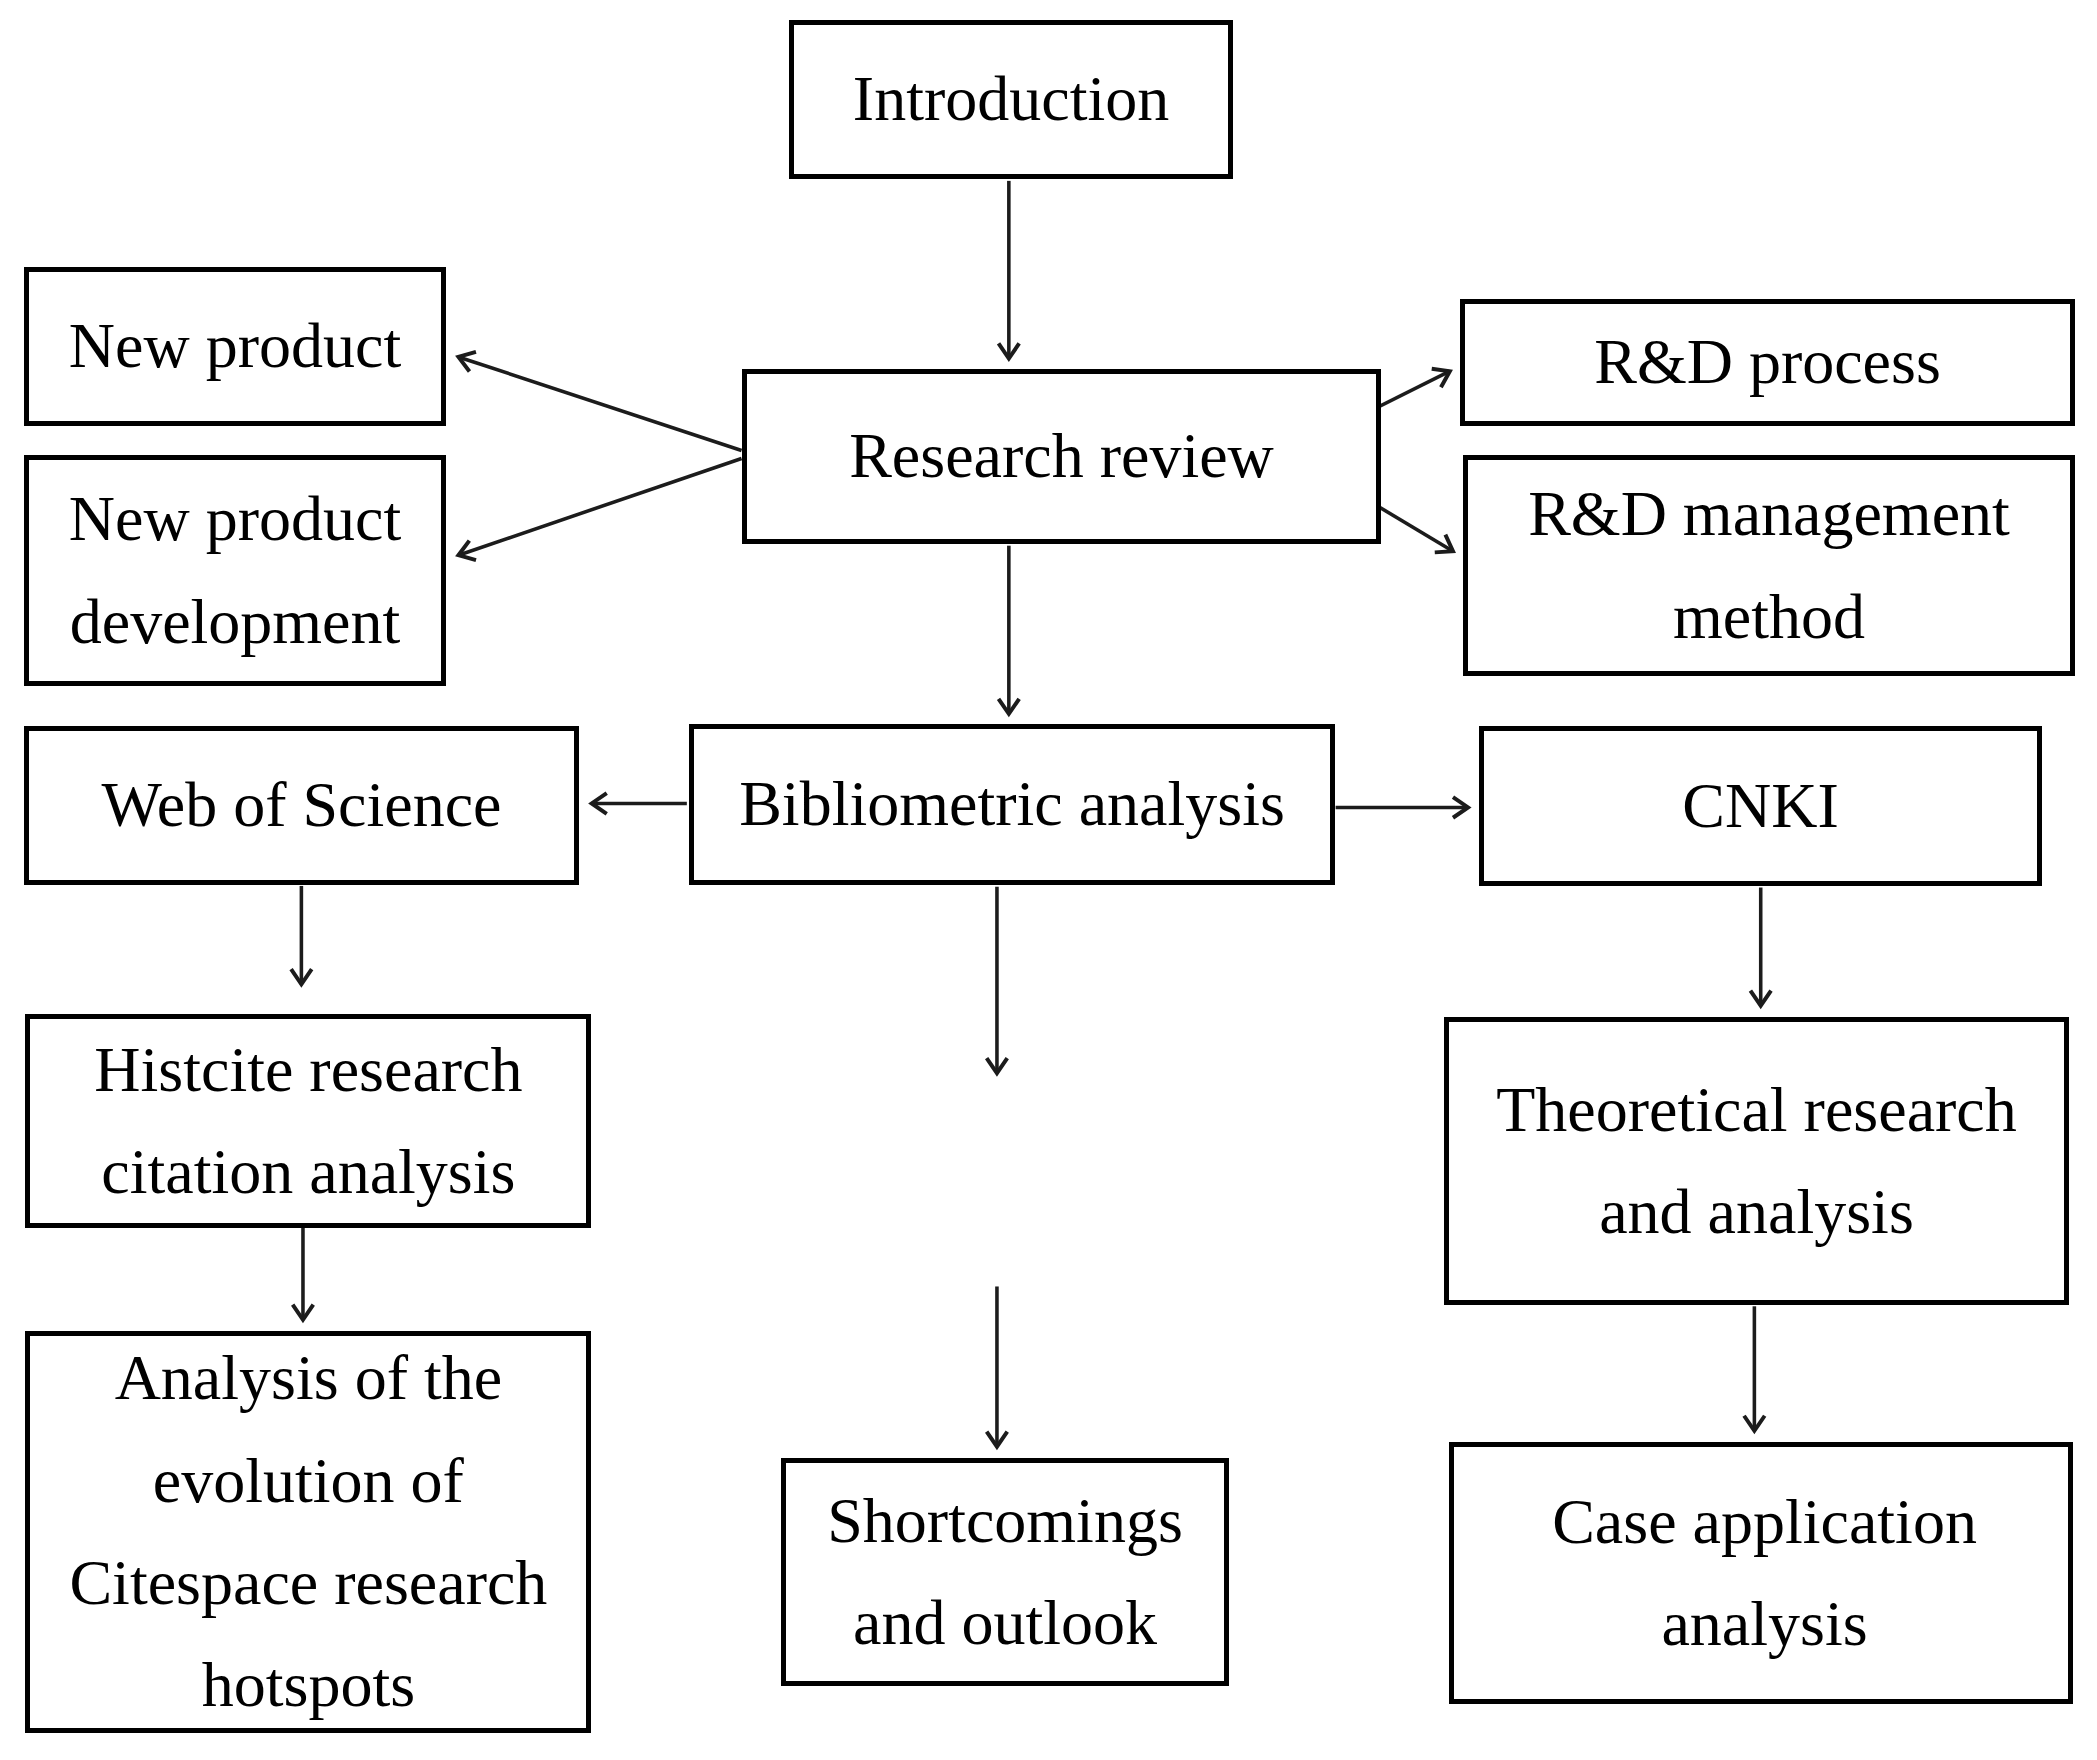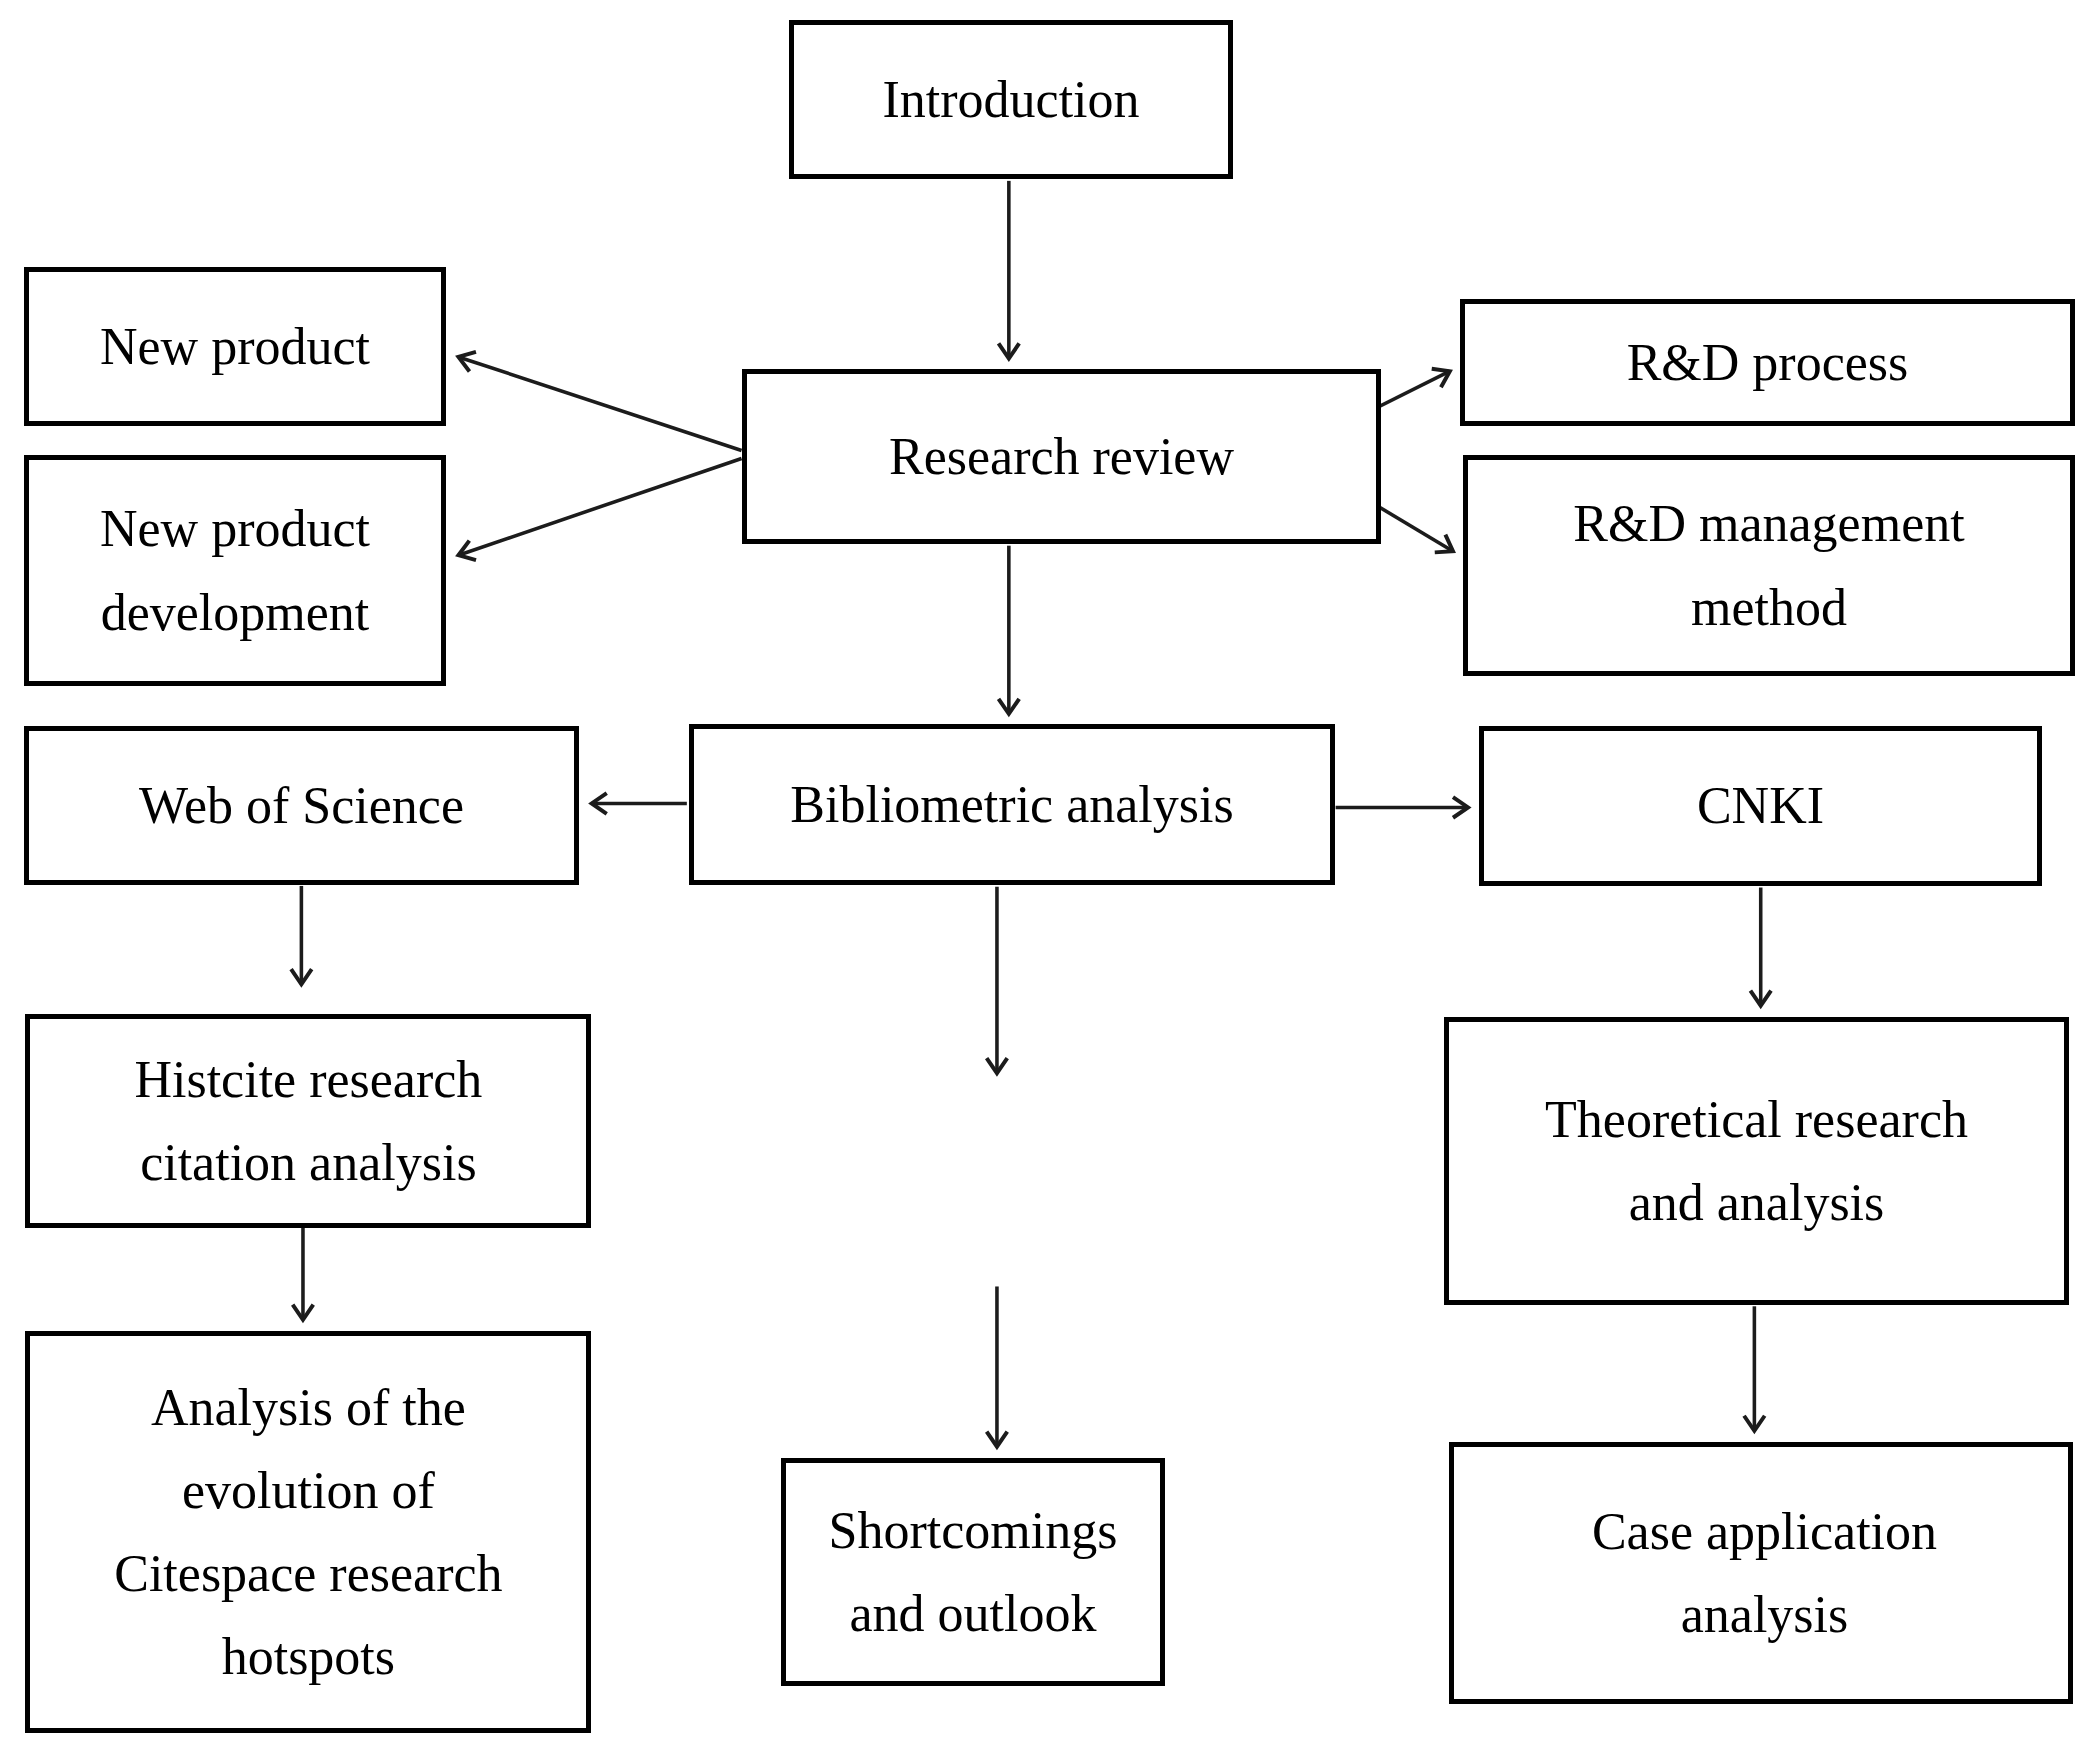--- a/index.html
+++ b/index.html
@@ -17,39 +17,39 @@
     color:var(--c-text);
     overflow:hidden;
   }
   .edges{position:absolute;left:0;top:0;width:2097px;height:1760px;}
   .node{
     position:absolute;
     border:5.6px solid var(--c-border);
     background:var(--c-bg);
     display:flex;align-items:center;justify-content:center;
     text-align:center;
-    font-size:52px;
+    font-size:64px;
     line-height:1.6;
     white-space:pre-line;
     box-sizing:border-box;
   }
   
   .n-introduction        {left:789px;  top:20px;   width:444px; height:159px;}
   .n-new-product         {left:24px;   top:267px;  width:422px; height:159px;}
   .n-new-product-dev     {left:24px;   top:455px;  width:422px; height:231px;}
   .n-research-review     {left:742px;  top:369px;  width:639px; height:175px;}
   .n-rd-process          {left:1460px; top:299px;  width:615px; height:127px;}
   .n-rd-management       {left:1463px; top:455px;  width:612px; height:221px;}
   .n-web-of-science      {left:24px;   top:726px;  width:555px; height:159px;}
   .n-bibliometric        {left:689px;  top:724px;  width:646px; height:161px;}
   .n-cnki                {left:1479px; top:726px;  width:563px; height:160px;}
   .n-histcite            {left:25.4px;   top:996px; width:566px; height:214px;margin-top:18px;}
   .n-citespace           {left:25.4px;   top:1331px; width:566px; height:402px;}
   .n-conclusion          {left:791px;  top:1084px; width:415px; height:201px;}
-  .n-shortcomings        {left:781px;  top:1458px; width:384px; height:228px;}
+  .n-shortcomings        {left:781px;  top:1458px; width:448px; height:228px;}
   .n-theoretical         {left:1444px; top:1017px; width:625px; height:288px;}
   .n-case-application    {left:1449px; top:1442px; width:624px; height:262px;padding-left:7px;}
 </style>
 </head>
 <body>
 
 <div class="canvas">
 
   <svg class="edges" viewBox="0 0 2644 2219" xmlns="http://www.w3.org/2000/svg">
     <defs>

